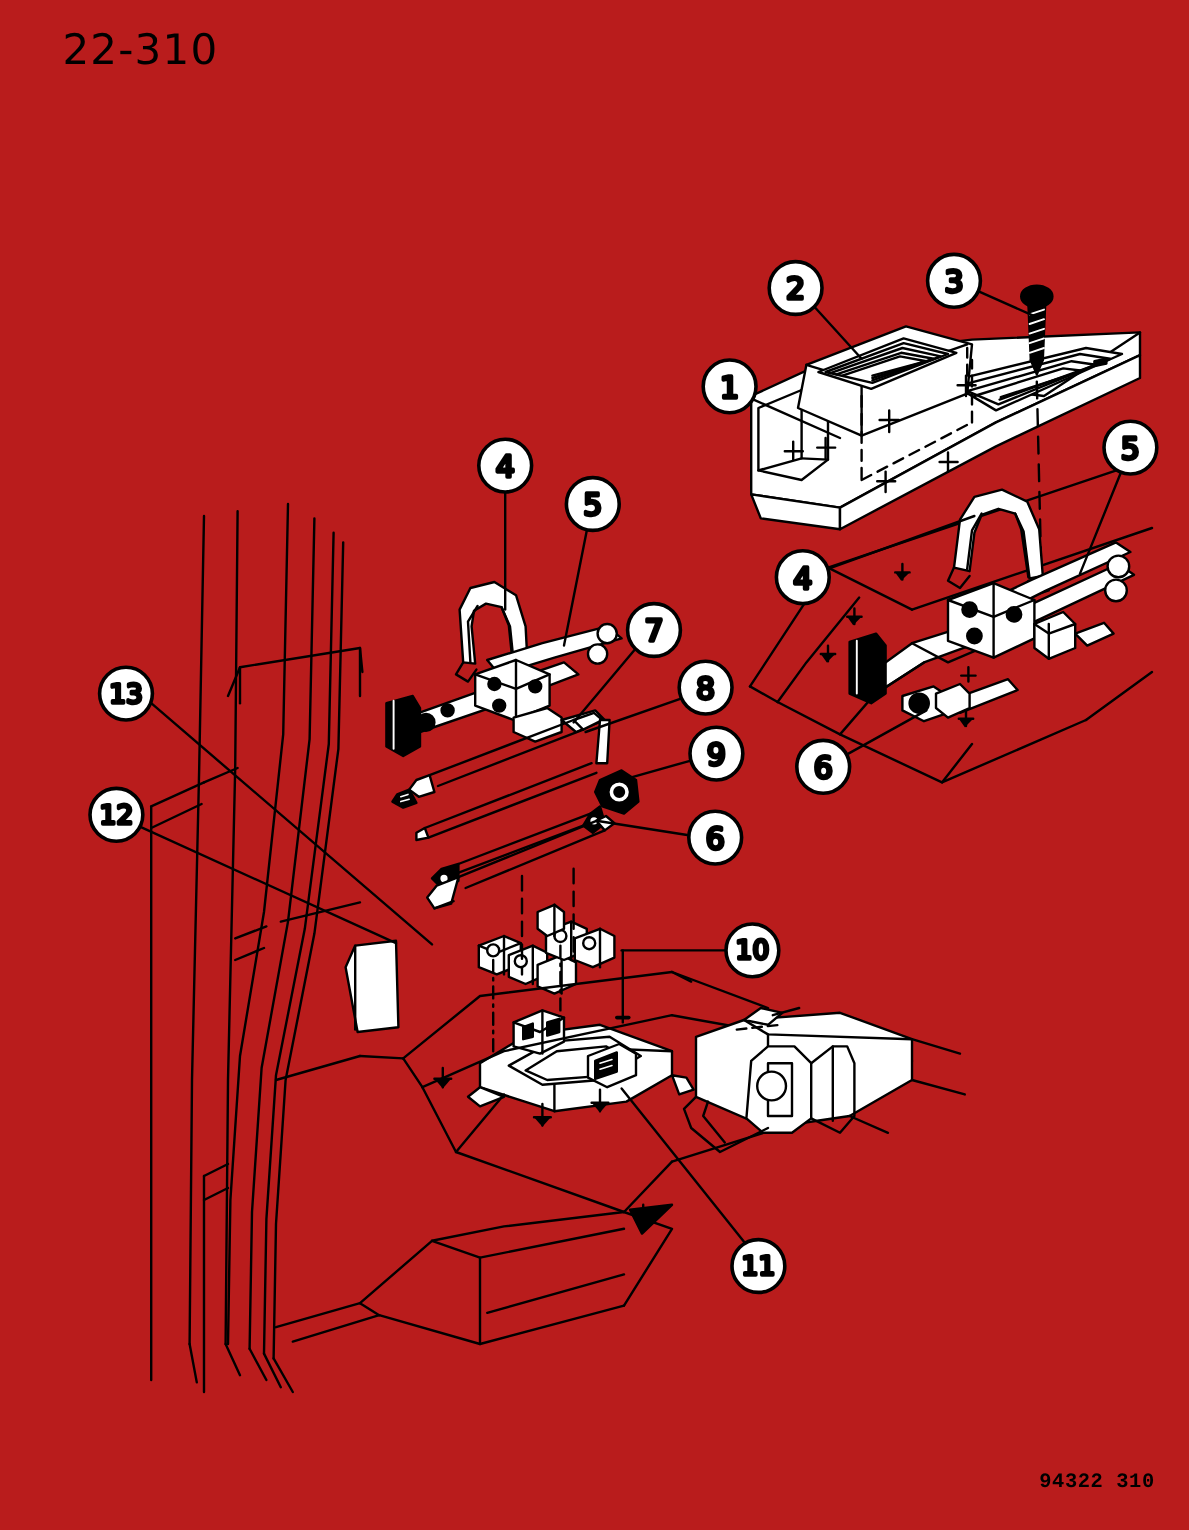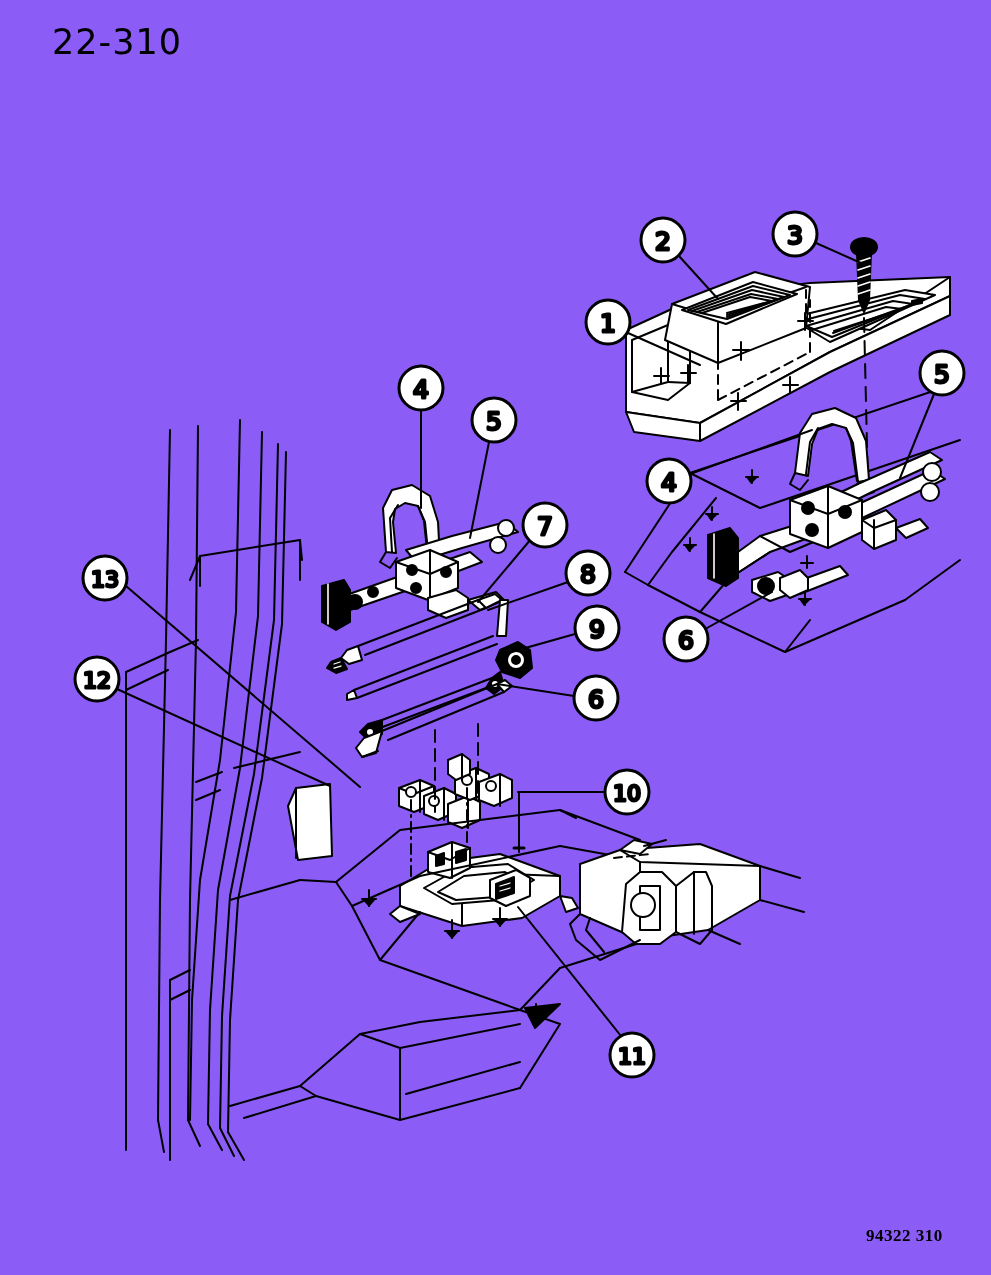--- a/index.html
+++ b/index.html
@@ -9,41 +9,41 @@
     background: #ffffff;
   }
   body {
     font-family: "Liberation Sans", sans-serif;
     color: #000000;
   }
   #page {
     position: relative;
     width: 991px;
     height: 1275px;
-    background: #8b5cf6;
+    background: #b91c1c;
     overflow: hidden;
   }
   #page-number {
     position: absolute;
     left: 52px;
     top: 22px;
     font-size: 35px;
     font-weight: 400;
     letter-spacing: 1px;
     font-family: "DejaVu Sans", sans-serif;
     white-space: nowrap;
   }
   #figure-code {
     position: absolute;
     left: 866px;
     top: 1226px;
     font-size: 17px;
     font-weight: bold;
     letter-spacing: 0.5px;
-    font-family: Liberation Serif, serif;
+    font-family: Liberation Mono, monospace;
     white-space: nowrap;
   }
   #art {
     position: absolute;
     left: 0;
     top: 0;
     width: 991px;
     height: 1275px;
   }
   .cal-num {

